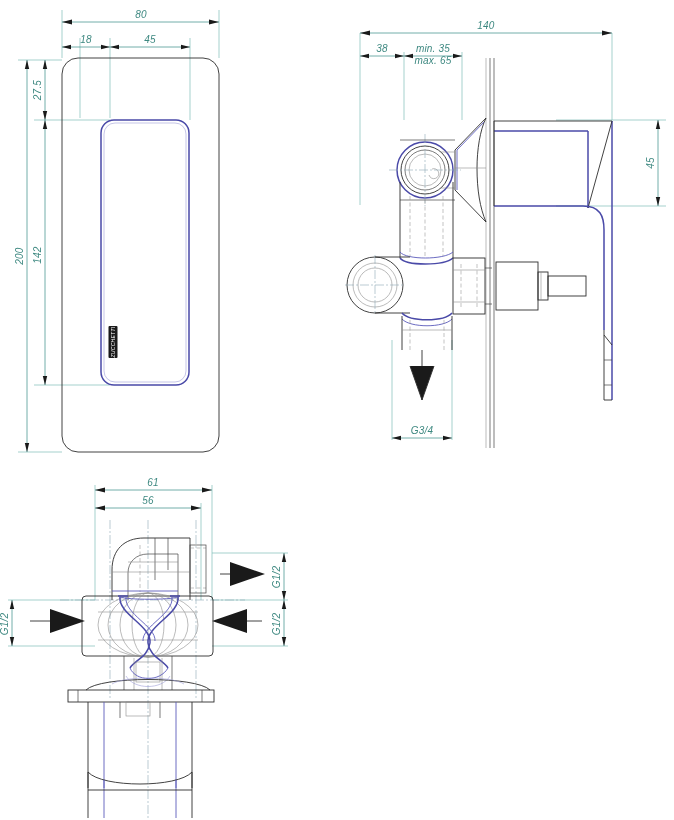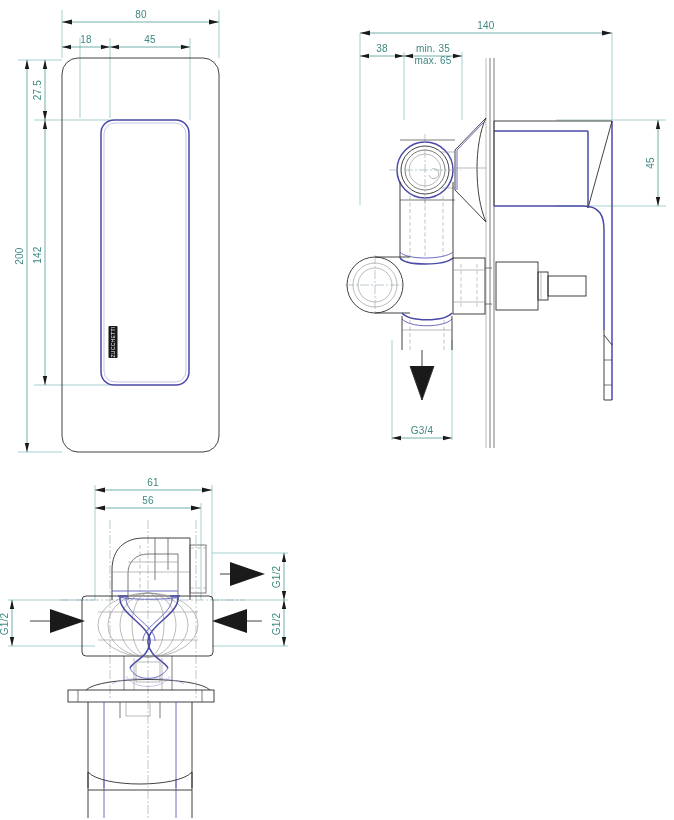--- a/index.html
+++ b/index.html
@@ -12,20 +12,21 @@
     height: 820px;
     font-family: "Liberation Sans", sans-serif;
     overflow: hidden;
     position: relative;
   }
   #sheet {
     position: absolute;
     left: 0; top: 0;
     width: 538px;
     height: 820px;
+    font-style: italic;
   }
   svg { display: block; }
   text {
     font-family: "Liberation Sans", sans-serif;
     fill: #3d8880;
   }
   .dim-text { font-size: 10px; letter-spacing: 0.2px; }
   .dim-line { stroke: #4e9a94; stroke-width: 0.8; fill: none; }
   .ext-line { stroke: #7fbdb8; stroke-width: 0.7; fill: none; }
   .obj { stroke: #2d2d2d; stroke-width: 0.9; fill: none; }

